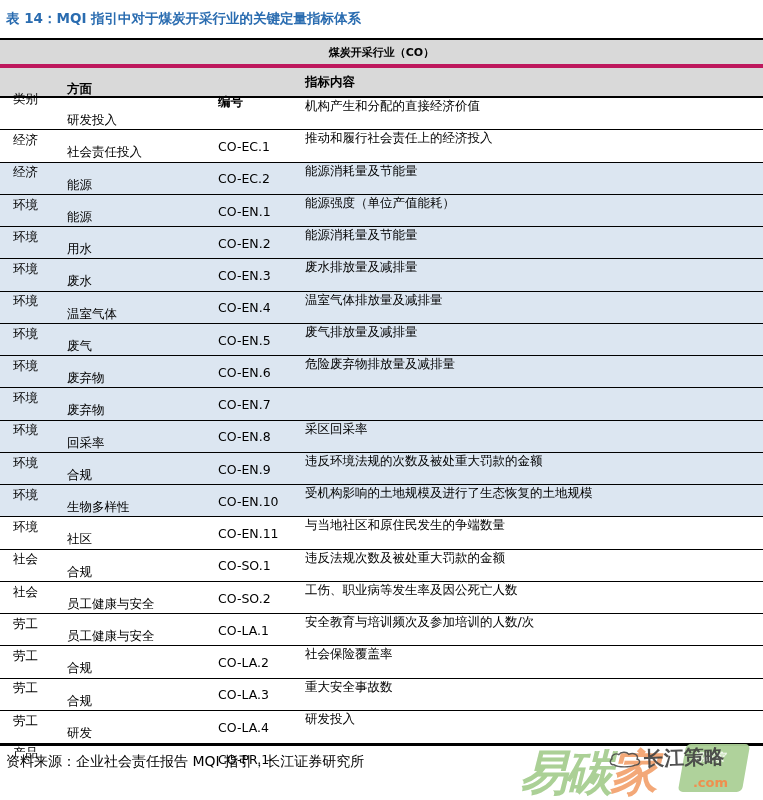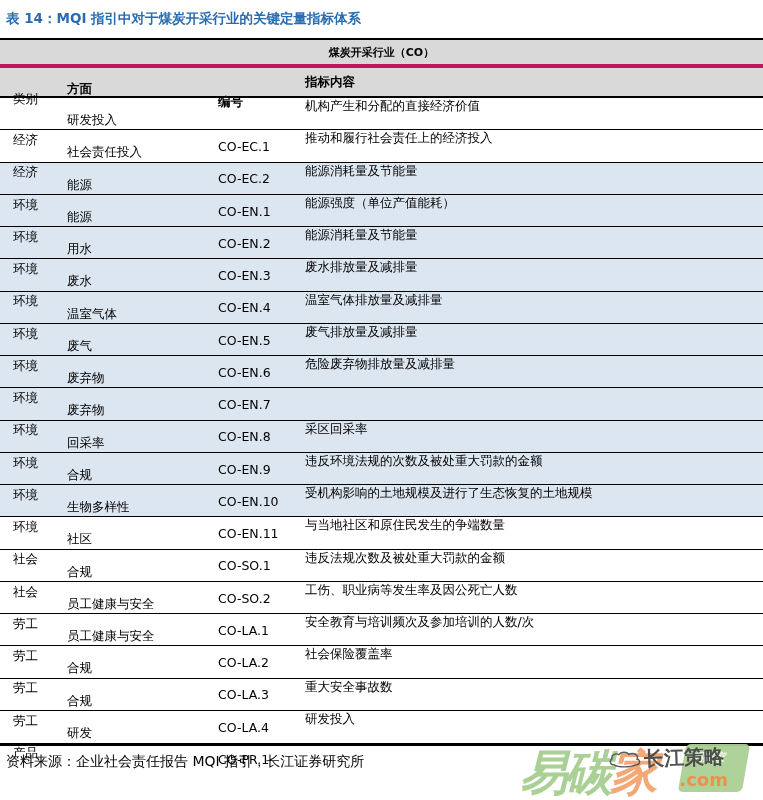--- a/index.html
+++ b/index.html
@@ -85,21 +85,21 @@
     opacity:0.95;
   }
   .wm-box-label{
     position:absolute;top:6px;left:8px;right:4px;
     color:#f3f9ef;font-size:11px;font-weight:bold;
     font-style:italic;
   }
   .wm-domain{
     position:absolute;right:20px;bottom:8px;
     color:var(--wm-domain);
-    font-size:18px;font-weight:bold;
+    font-size:13px;font-weight:bold;
   }
   .wm-overlay{
     position:absolute;right:24px;bottom:26px;
     display:flex;align-items:center;gap:2px;
     color:var(--wm-overlay);
     font-size:20px;font-weight:bold;
     transform:rotate(-2deg);
     opacity:0.9;
     white-space:nowrap;
   }

